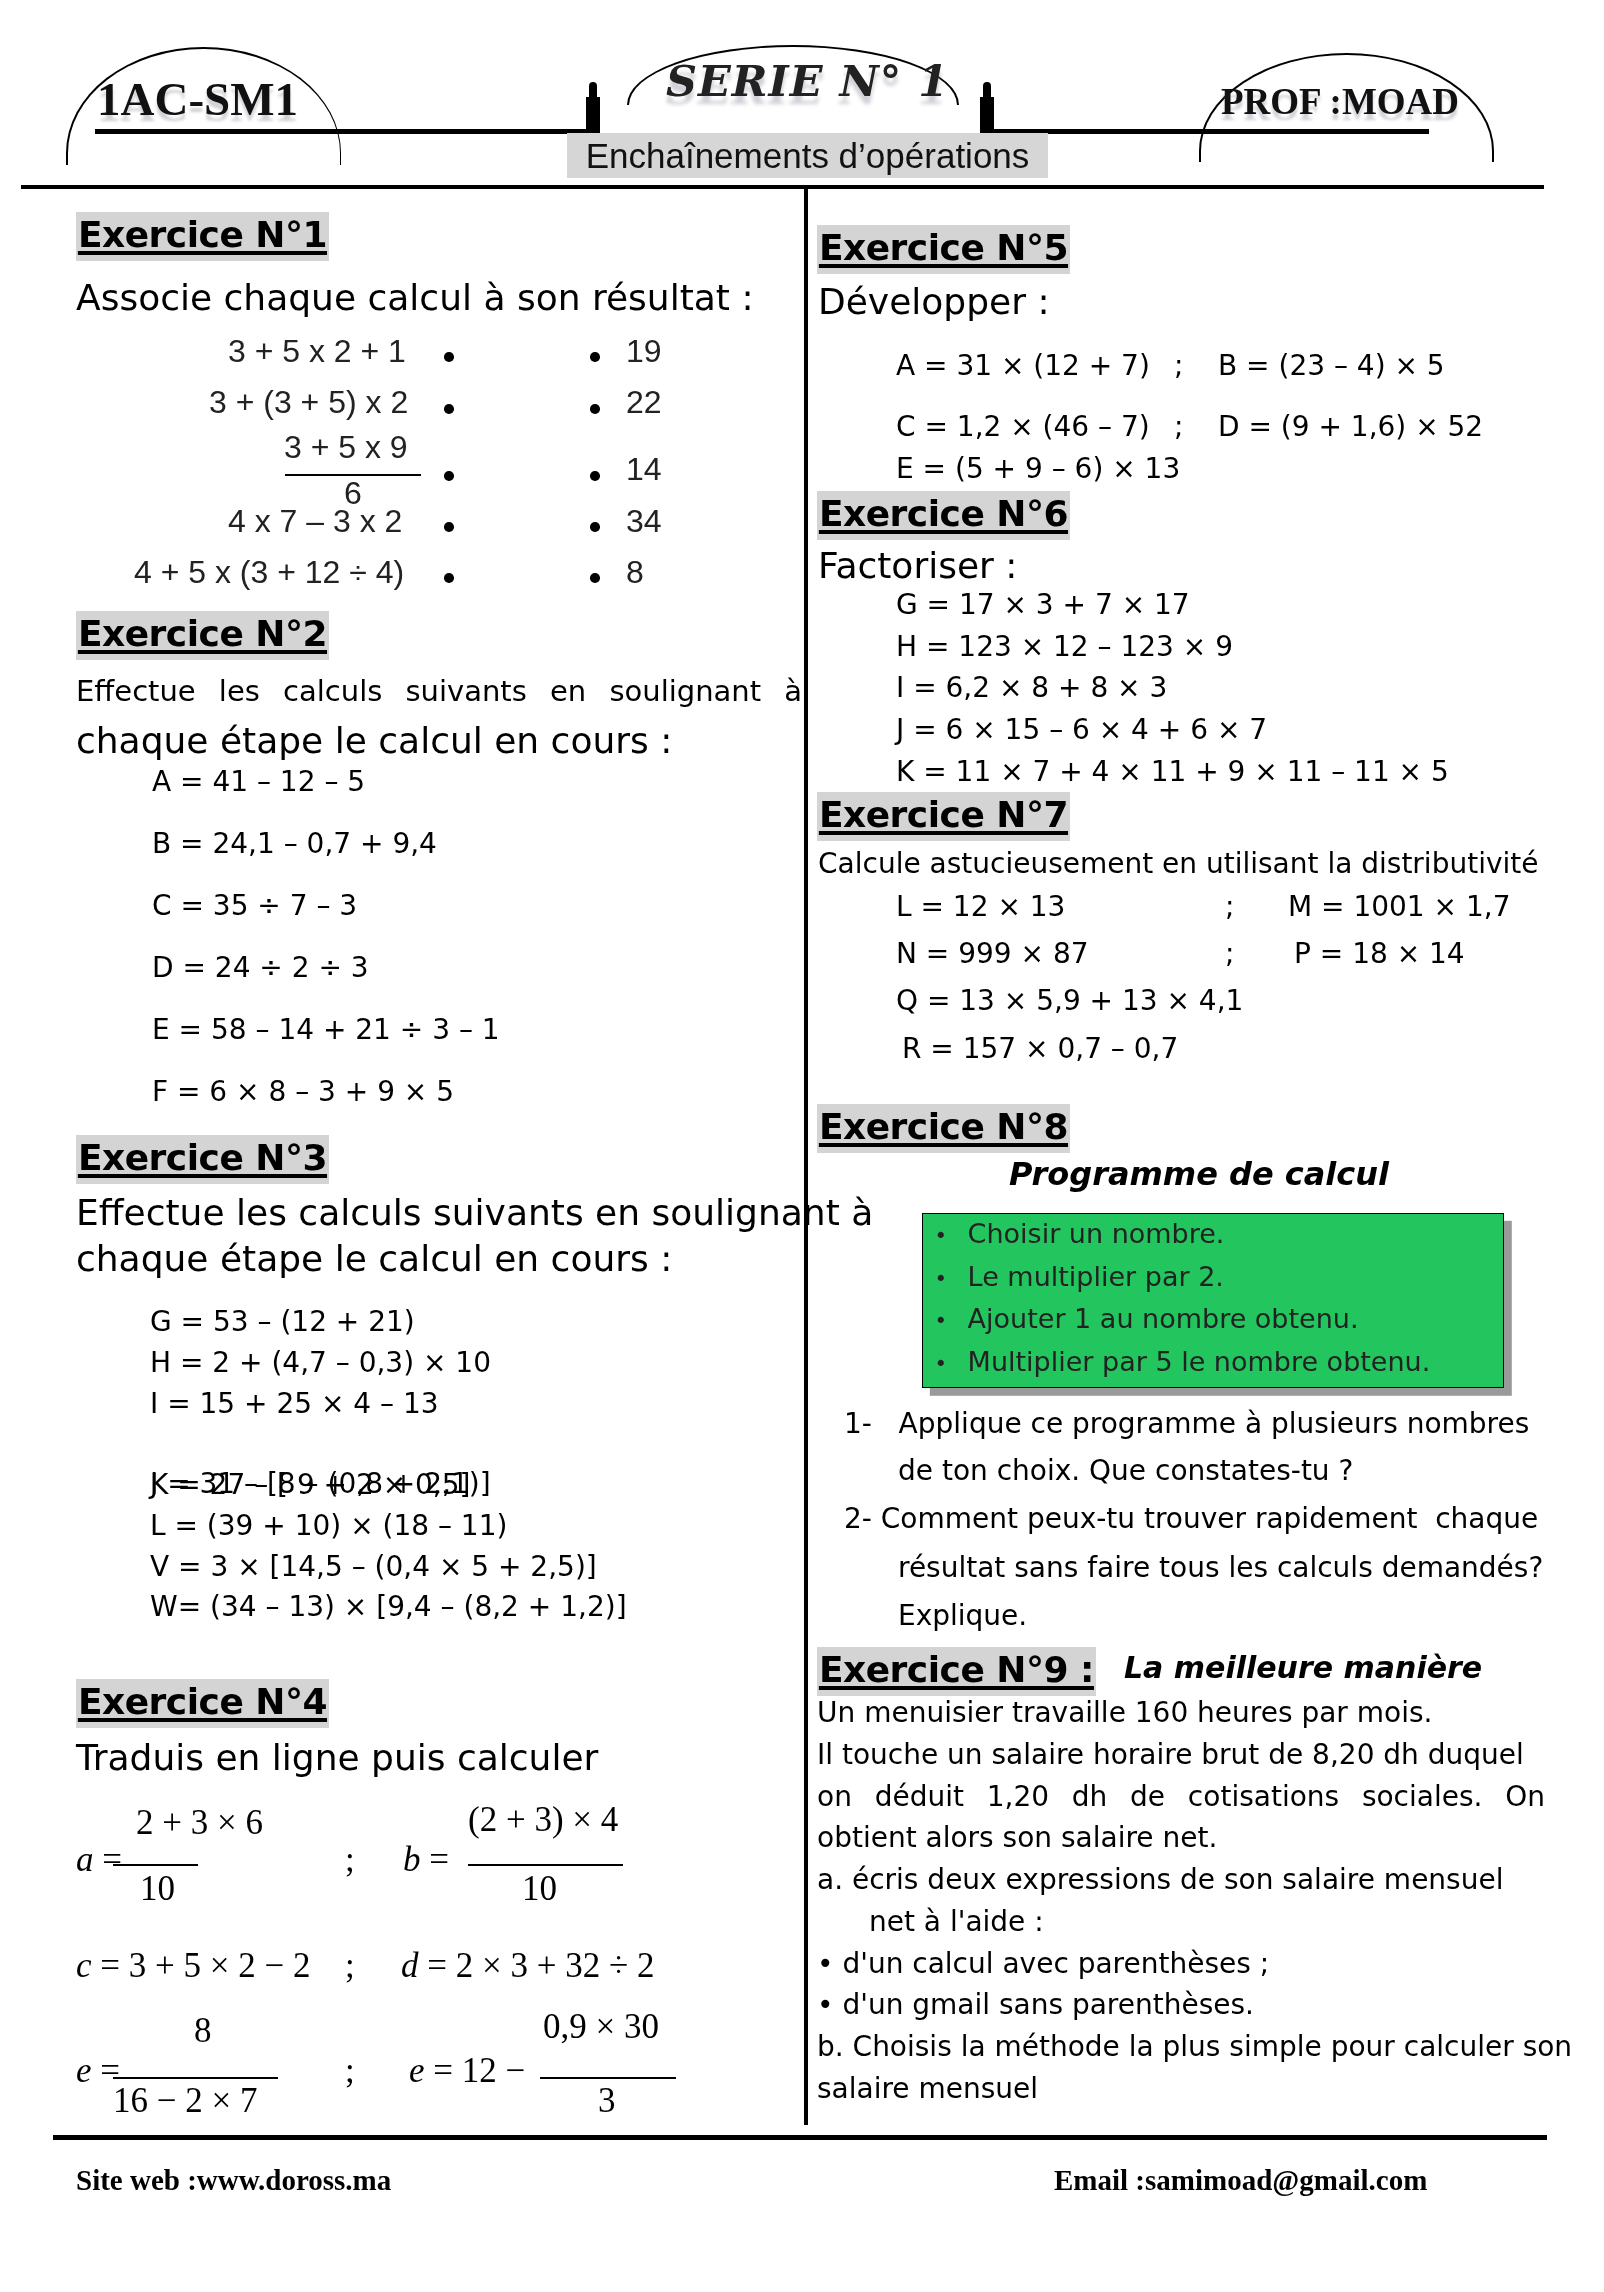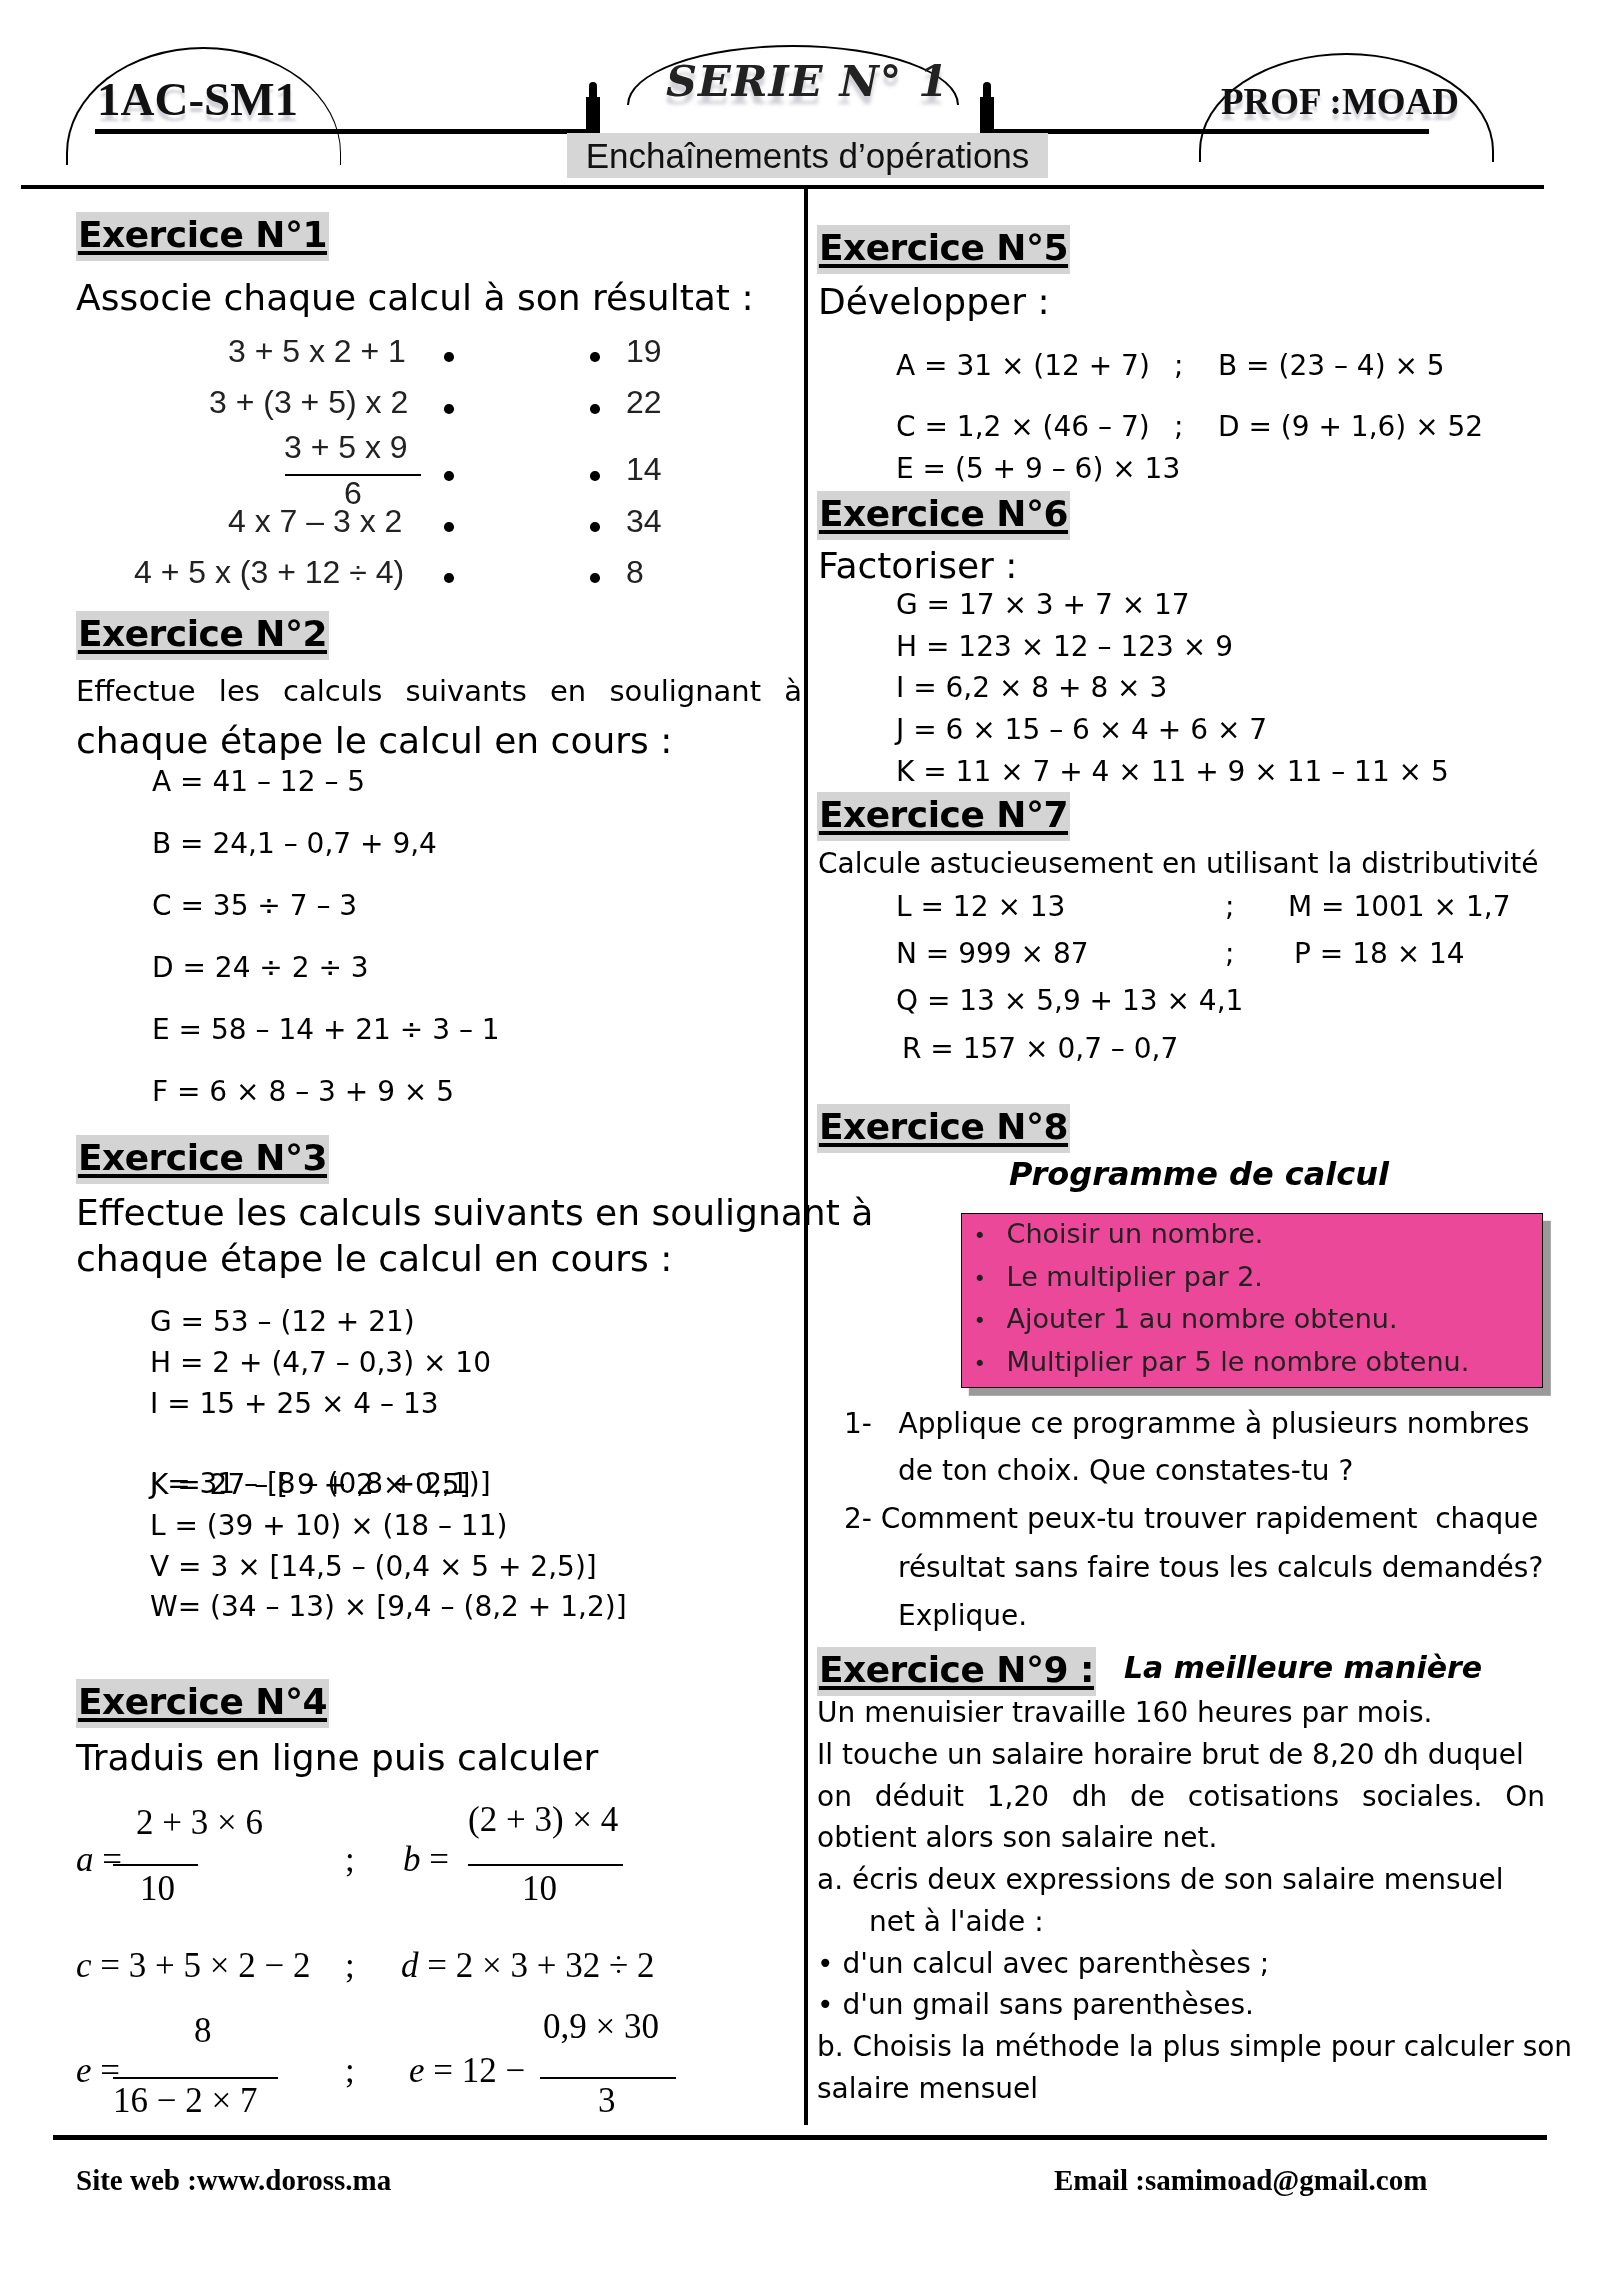--- a/index.html
+++ b/index.html
@@ -32,22 +32,22 @@
   .calc { position:absolute; font-family:"Liberation Sans", sans-serif; font-size:32px; color:#222; white-space:nowrap; }
   .dot { position:absolute; width:9.7px; height:9.7px; border-radius:50%; background:#000; }
   .frac-bar { position:absolute; height:1.9px; background:#000; }
   .serif-math { position:absolute; font-family:"Liberation Serif", serif; font-size:35px; color:#000; white-space:nowrap; }
   .serif-math i { font-style:italic; }
 
   .justify { position:absolute; font-family:"DejaVu Sans", sans-serif; font-size:29px; text-align:justify;
              text-align-last:justify; white-space:nowrap; }
 
   
-  .prog-box { position:absolute; left:961px; top:1213px; width:580px; height:173px; border:1.9px solid #000;
-              background:#ec4899; box-shadow:7.8px 7.8px 0 #9a9a9a; }
+  .prog-box { position:absolute; left:922px; top:1213px; width:580px; height:173px; border:1.9px solid #000;
+              background:#22c55e; box-shadow:7.8px 7.8px 0 #9a9a9a; }
   .prog-item { position:absolute; left:11.6px; font-family:"DejaVu Sans", sans-serif; font-size:27px; color:#222; white-space:nowrap; }
   .prog-item .b { display:inline-block; width:33px; font-size:21.3px; vertical-align:middle; }
   .prog-title { position:absolute; left:1009px; top:1155px; font-family:"DejaVu Sans", sans-serif; font-style:italic;
                 font-weight:bold; font-size:32px; }
 
   .footer { position:absolute; font-family:"Liberation Serif", serif; font-weight:bold; font-size:29px; color:#000; }
 </style>
 </head>
 <body>
 

